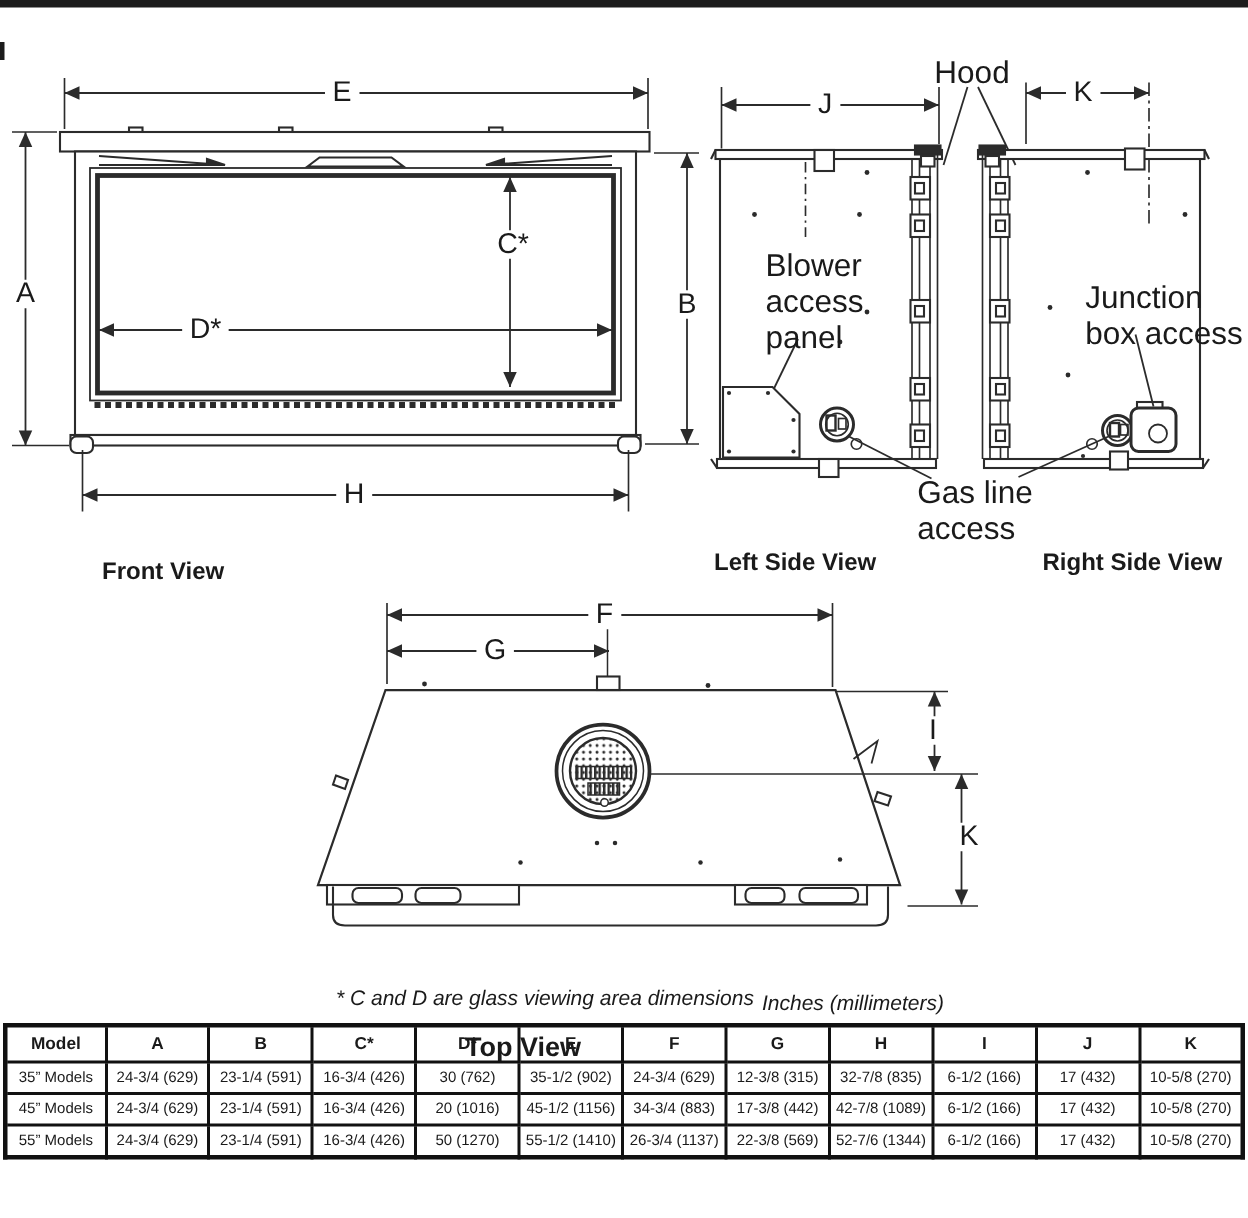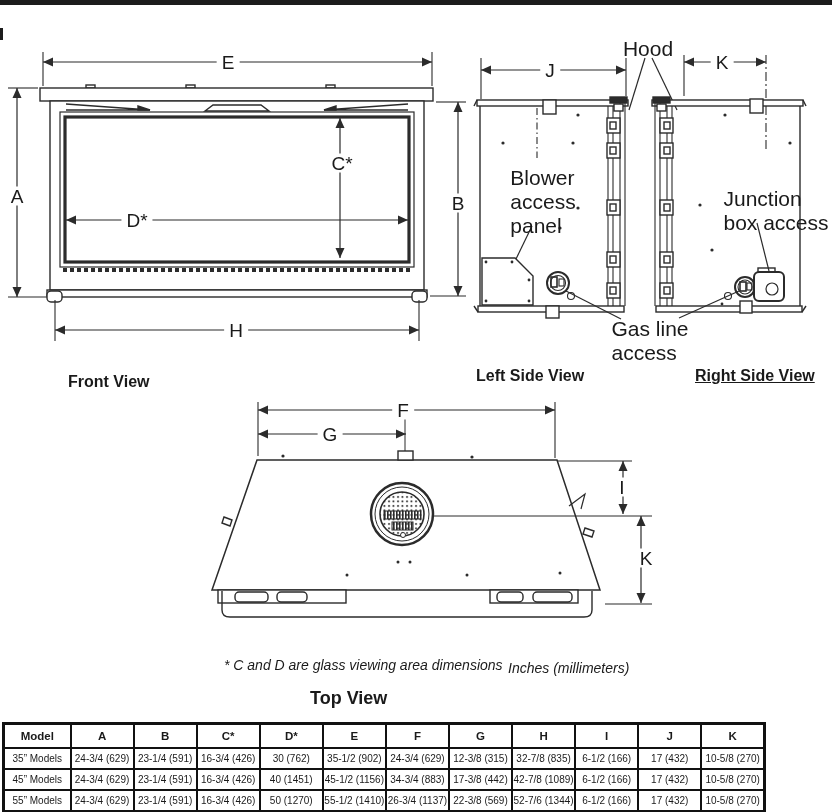--- a/index.html
+++ b/index.html
@@ -19,21 +19,21 @@
   .ann {
     position:absolute; transform:translateX(-50%); text-align:left;
     font-size:21px; line-height:1.15; white-space:nowrap;
   }
   
   .vtitle { position:absolute; font-weight:bold; font-size:16px; white-space:nowrap; }
   .vtitle.big { font-size:18px; }
   .note { position:absolute; font-style:italic; font-size:14px; white-space:nowrap; }
   
   table.spec {
-    position:absolute; top:722px; left:2px; width:764px;
+    position:absolute; top:682px; left:2px; width:828px;
     border-collapse:collapse; table-layout:fixed; border:3px solid #111;
   }
   table.spec th, table.spec td {
     border:2px solid #111; text-align:center; vertical-align:middle;
     overflow:hidden; padding:0;
   }
   table.spec th { font-size:11.5px; font-weight:bold; height:22px; }
   table.spec td { font-size:10px; height:19px; }
 </style>
 </head>
@@ -307,21 +307,21 @@
     <div>Gas line</div>
     <div>access</div>
   </div>
   <div class="ann" style="left:776px; top:187px;">
     <div>Junction</div>
     <div>box access</div>
   </div>
 
   <div class="vtitle" style="left:68px;  top:373px;">Front View</div>
   <div class="vtitle" style="left:476px; top:367px;text-align:right;">Left Side View</div>
-  <div class="vtitle" style="left:695px; top:367px;text-decoration:underline;">Right Side View</div>
+  <div class="vtitle" style="left:695px; top:367px;">Right Side View</div>
   <div class="vtitle big" style="left:310px; top:688px;">Top View</div>
   <div class="note" style="left:224px; top:657px;text-align:center;">* C and D are glass viewing area dimensions</div>
   <div class="note" style="left:508px; top:660px;">Inches (millimeters)</div>
 
   <table class="spec">
     <colgroup>
       <col style="width:67px">
       <col>
         <col>
         <col>
@@ -363,21 +363,21 @@
           <td>32-7/8 (835)</td>
           <td>6-1/2 (166)</td>
           <td>17 (432)</td>
           <td>10-5/8 (270)</td>
         </tr>
         <tr>
           <td>45” Models</td>
           <td>24-3/4 (629)</td>
           <td>23-1/4 (591)</td>
           <td>16-3/4 (426)</td>
-          <td>40 (1451)</td>
+          <td>20 (1016)</td>
           <td>45-1/2 (1156)</td>
           <td>34-3/4 (883)</td>
           <td>17-3/8 (442)</td>
           <td>42-7/8 (1089)</td>
           <td>6-1/2 (166)</td>
           <td>17 (432)</td>
           <td>10-5/8 (270)</td>
         </tr>
         <tr>
           <td>55” Models</td>

